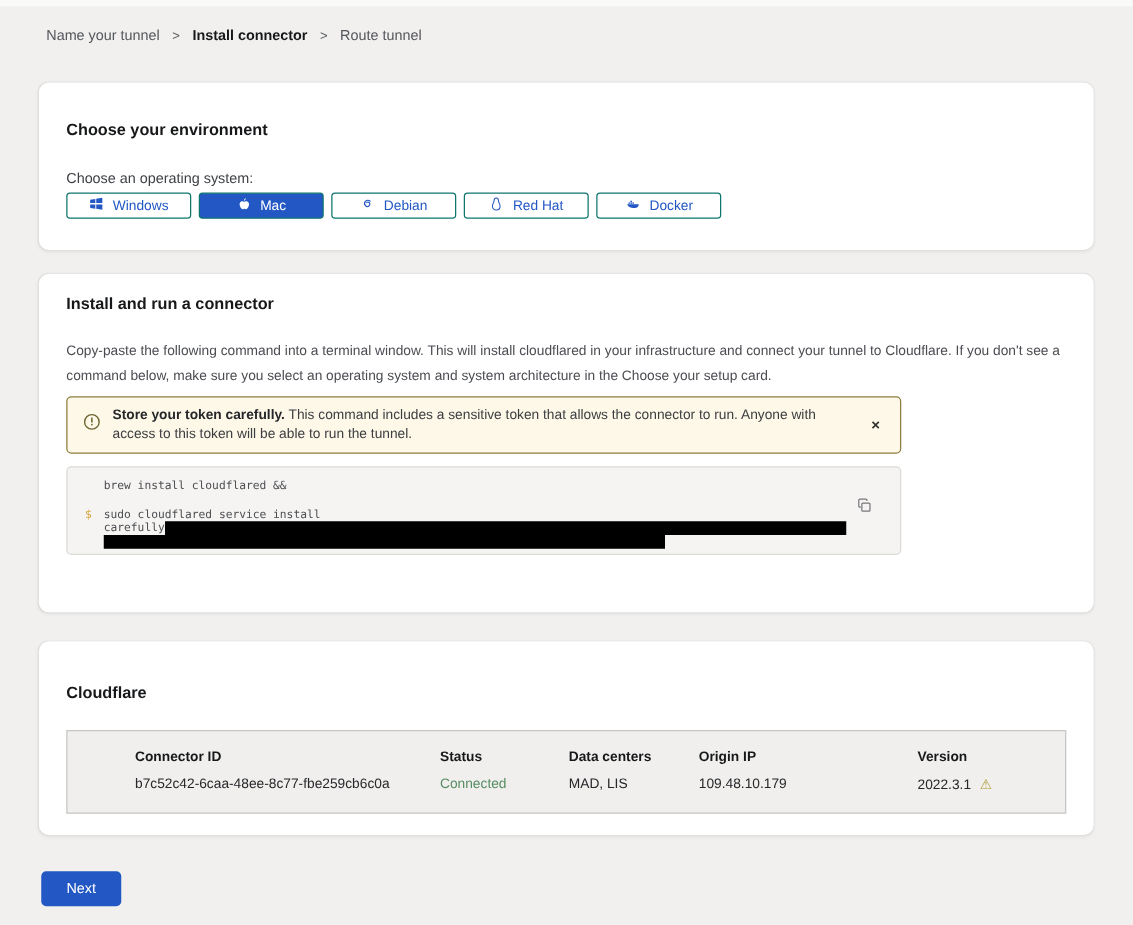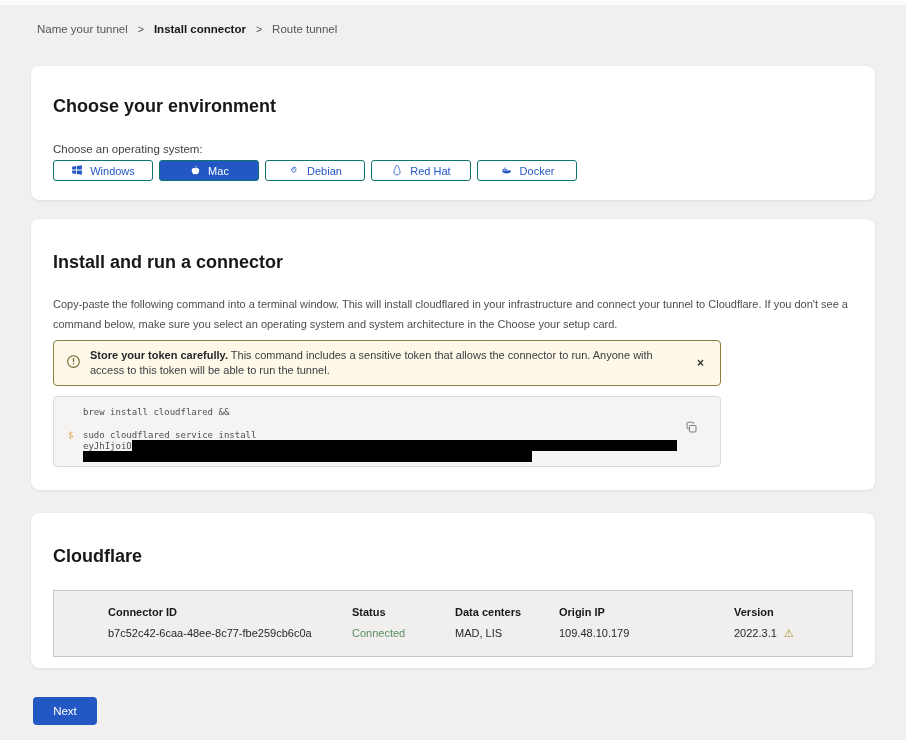--- a/index.html
+++ b/index.html
@@ -23,40 +23,40 @@
   .breadcrumb .step.active { font-weight: bold; color: #17181a; }
   .breadcrumb .sep { color: #54565b; font-size: 10.5px; }
 
   
   .card {
     position: absolute; left: 31px; width: 844px;
     background: #ffffff; border-radius: 8px;
     box-shadow: 0 1px 3px rgba(0,0,0,0.07), 0 0 1px rgba(0,0,0,0.08);
     padding: 0 22px;
   }
-  .card h2 { font-size: 18px; font-weight: bold; color: #17181a; }
+  .card h2 { font-size: 13px; font-weight: bold; color: #17181a; }
 
   
   #env-card { top: 66px; height: 134px; }
   #env-card h2 { padding-top: 30px; }
   .os-label { margin-top: 26px; font-size: 11.5px; color: #3d3f44; }
   .os-row { margin-top: 5px; display: flex; gap: 6px; }
   .os-btn {
     width: 100px; height: 21px;
     display: flex; align-items: center; justify-content: center; gap: 7px;
     border: 1px solid #0f766e; border-radius: 3px;
     background: #ffffff; color: #2257c4;
     font-size: 11px; font-family: inherit; cursor: pointer;
   }
   .os-btn.selected { background: #2257c4; color: #ffffff; }
   .os-btn svg { flex: none; }
 
   
   #install-card { top: 219px; height: 271px; }
-  #install-card h2 { padding-top: 33px; }
+  #install-card h2 { padding-top: 16px; }
   .desc { margin-top: 21px; font-size: 11px; line-height: 20px; color: #4b4d52; max-width: 796px; }
 
   .warn-banner {
     margin-top: 6px; width: 668px; height: 46px;
     background: #fdf8e8; border: 1px solid #8c7d3d; border-radius: 4px;
     display: flex; align-items: center; gap: 9px;
     padding: 12px 12px;
   }
   .warn-banner .warn-icon { color: #6e6630; flex: none; }
   .warn-text { flex: 1; font-size: 11px; line-height: 15px; color: #3c3d40; }
@@ -196,21 +196,21 @@
     <div class="code-line first">
       <span class="prompt-col"></span>
       <span>brew install cloudflared &amp;&amp;</span>
     </div>
     <div class="code-line">
       <span class="prompt-col">$</span>
       <span>sudo cloudflared service install</span>
     </div>
     <div class="code-line">
       <span class="prompt-col"></span>
-      <span>eyJhIjoiO</span>
+      <span>carefully</span>
       <span class="redact-bar bar-1"></span>
     </div>
     <div class="code-line">
       <span class="prompt-col"></span>
       <span class="redact-bar bar-2"></span>
     </div>
     <button class="copy-btn">
       <svg width="13" height="13" viewBox="0 0 16 16" fill="none" stroke="currentColor" stroke-width="1.2">
           <rect x="5.5" y="5.5" width="8" height="8" rx="1"></rect>
           <path d="M10.5 3.5v-1a1 1 0 0 0-1-1h-6a1 1 0 0 0-1 1v6a1 1 0 0 0 1 1h1"></path>

